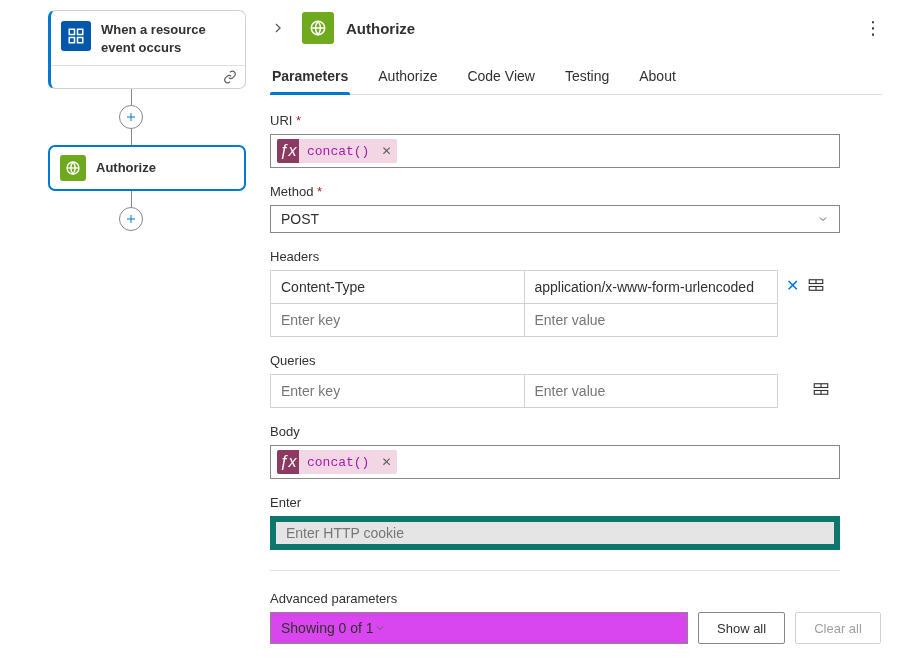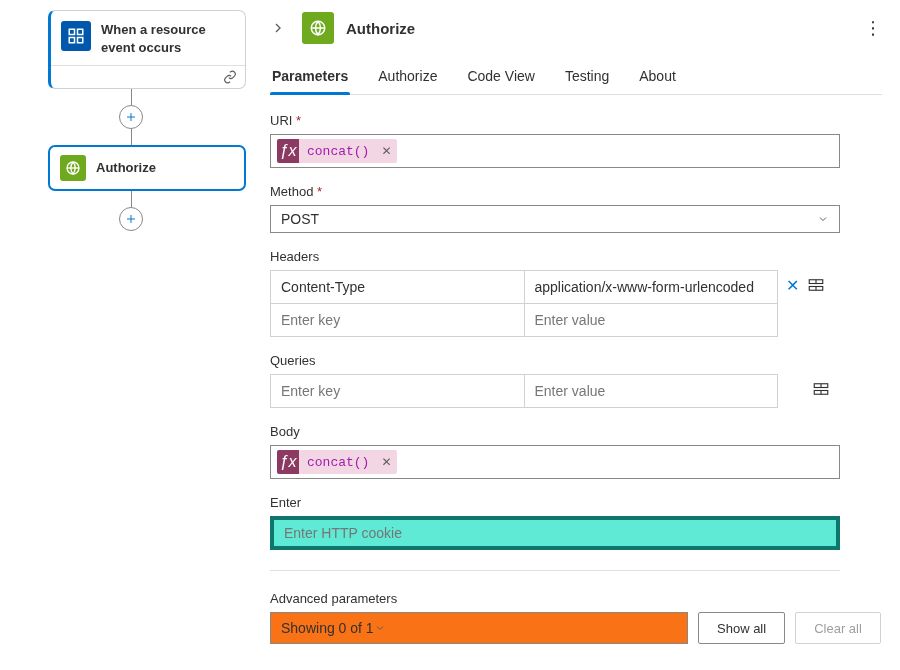--- a/index.html
+++ b/index.html
@@ -48,26 +48,26 @@
 
 .kv-wrap { display: flex; align-items: flex-start; gap: 8px; }
 .kv-table { border: 1px solid #8a8886; display: table; width: 508px; border-collapse: collapse; }
 .kv-row { display: table-row; }
 .kv-cell { display: table-cell; border: 1px solid #d1d1d1; padding: 8px 10px; width: 50%; background: #fff; }
 .kv-cell.placeholder { color: #767676; }
 .kv-actions { display: flex; flex-direction: column; gap: 6px; padding-top: 6px; }
 .row-del { color: #0078d4; cursor: pointer; font-size: 16px; }
 .mode-toggle { cursor: pointer; color: #323130; }
 
-.text-input { width: 570px; border: 4px solid #0f766e; height: 34px; padding: 0 10px; color: #767676; display: flex; align-items: center; background: #5eead4; }
+.text-input { width: 570px; border: 6px solid #0f766e; height: 34px; padding: 0 10px; color: #767676; display: flex; align-items: center; background: #e5e5e5; }
 
 .divider { border: none; border-top: 1px solid #e1dfdd; margin: 20px 0; width: 570px; }
 
 .adv-row { display: flex; gap: 10px; align-items: center; }
-.adv-select { flex: 0 0 418px; border: 1px solid #8a8886; height: 32px; padding: 0 10px; display: flex; align-items: center; justify-content: flex-start; cursor: pointer; background: #f97316; }
+.adv-select { flex: 0 0 418px; border: 1px solid #8a8886; height: 32px; padding: 0 10px; display: flex; align-items: center; justify-content: flex-start; cursor: pointer; background: #d946ef; }
 .btn { height: 32px; padding: 0 18px; border: 1px solid #8a8886; background: #fff; cursor: pointer; font-size: 13px; color: #323130; border-radius: 2px; }
 .btn.disabled { color: #a19f9d; border-color: #d1d1d1; cursor: default; }
 
 svg { display: block; }
 </style>
 </head>
 <body>
 
 <div class="canvas">
 

